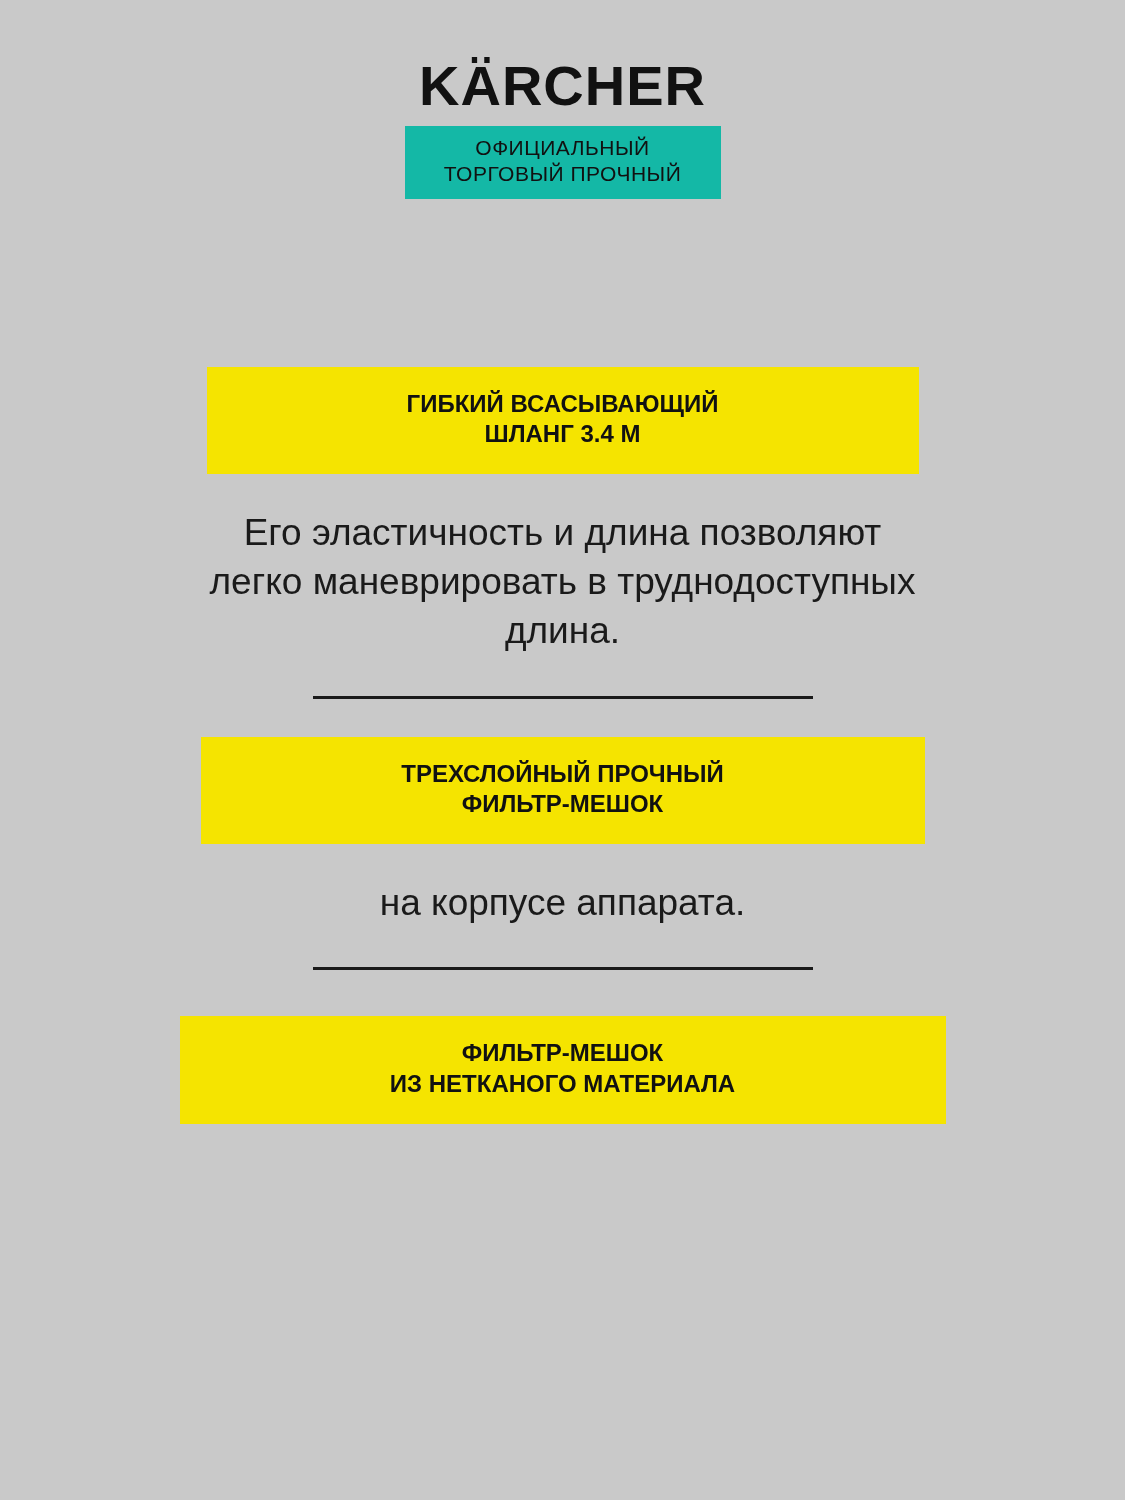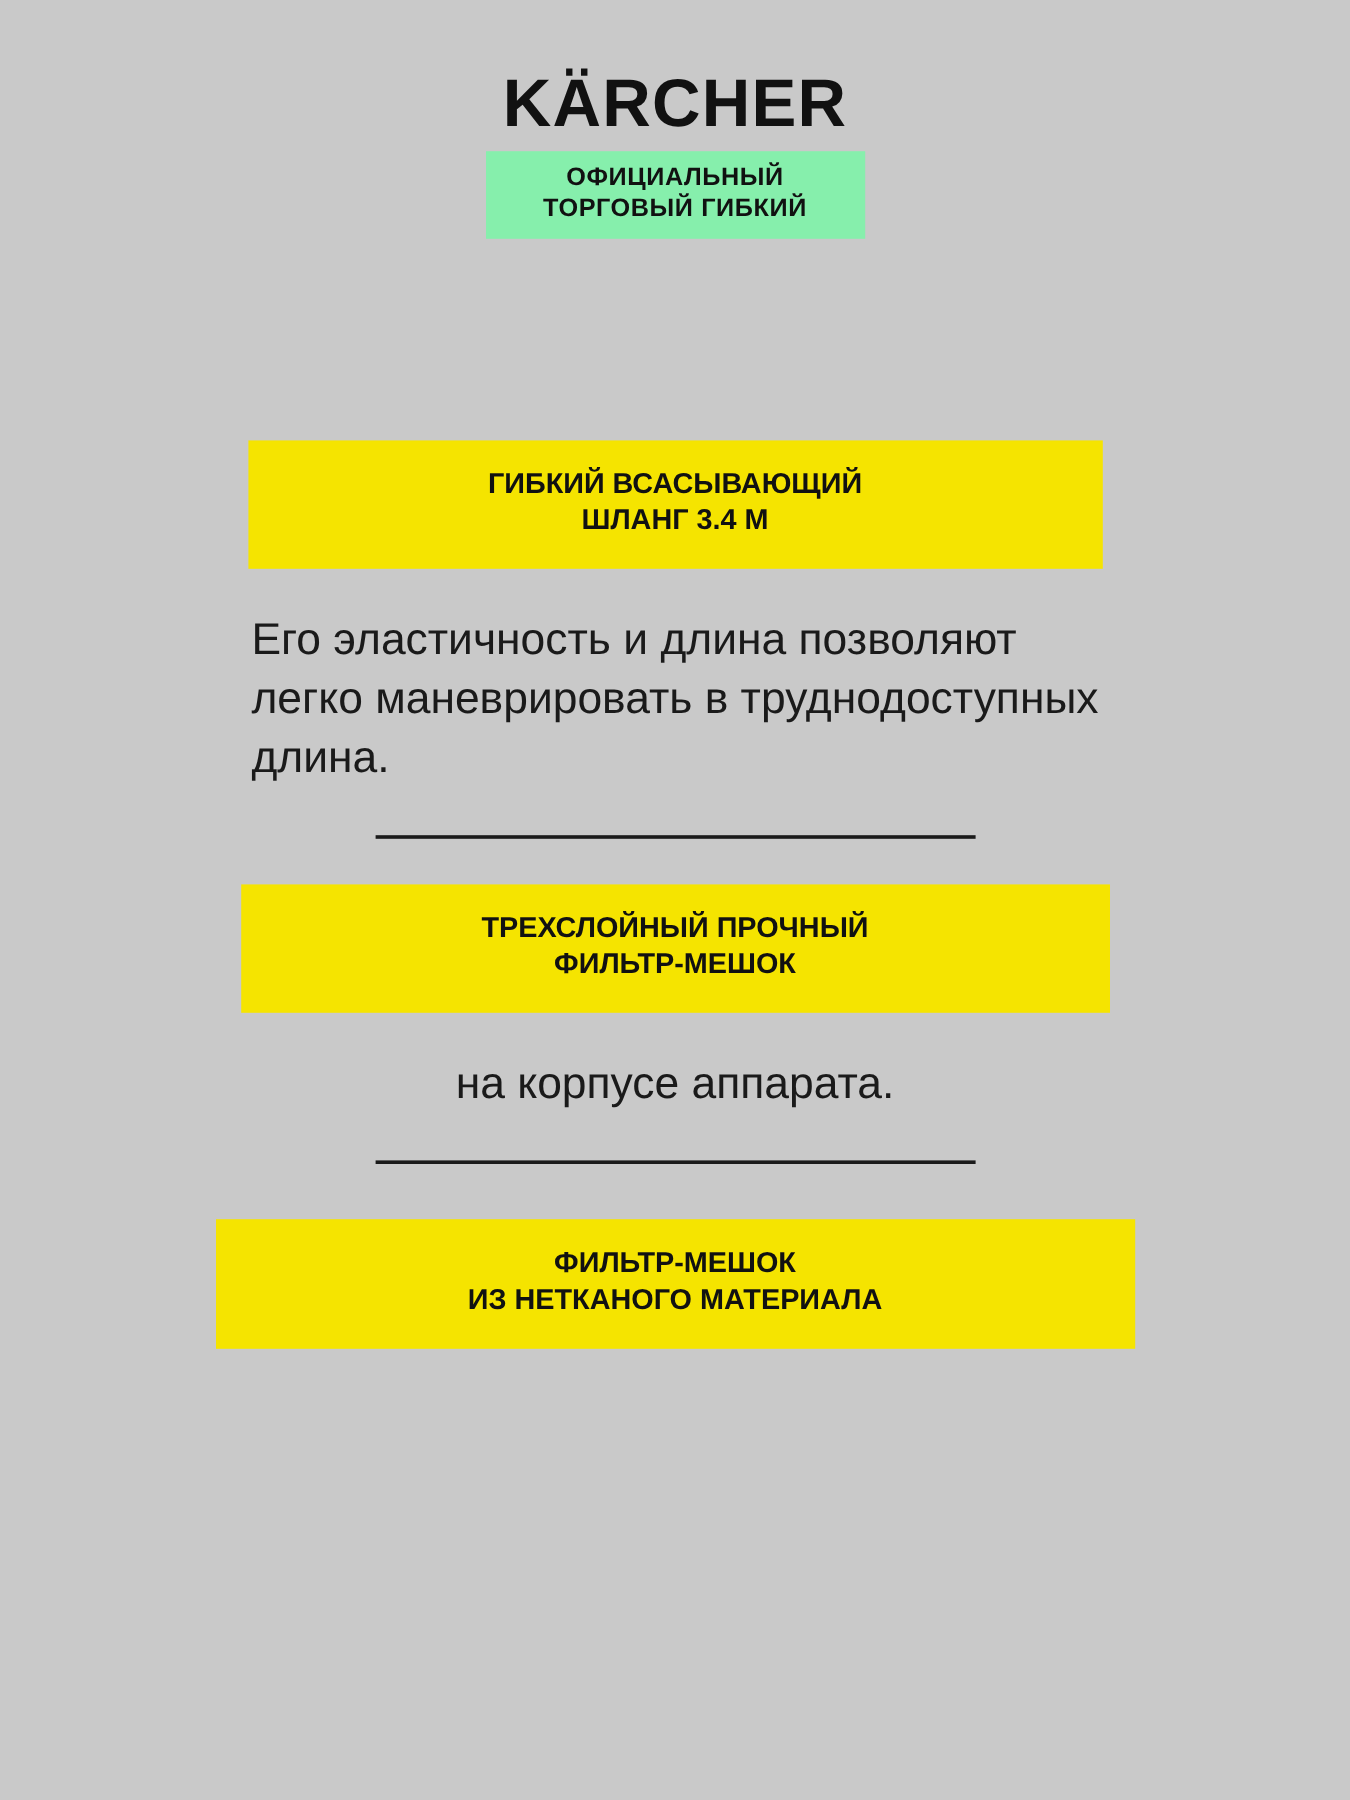--- a/index.html
+++ b/index.html
@@ -35,24 +35,24 @@
   .brand-wordmark {
     font-size: 56px;
     font-weight: bold;
     letter-spacing: 1px;
     color: #111111;
     line-height: 1;
     font-family: "Liberation Sans", sans-serif;
   }
   .brand-badge {
     margin-top: 12px;
-    background: #86efac;
+    background: #14b8a6;
     color: #111111;
     font-size: 21px;
-    font-weight: bold;
+    font-weight: normal;
     line-height: 1.25;
     text-align: center;
     padding: 9px 28px 11px 28px;
     letter-spacing: 0.5px;
     width: 316px;
     box-sizing: border-box;
   }
   .brand-badge span {
     display: block;
   }
@@ -88,20 +88,21 @@
   }
 
   .f1 .feature-title { width: 712px; }
   .f2 .feature-title { width: 724px; }
   .f3 .feature-title { width: 766px; }
 
   .feature-desc {
     margin-top: 34px;
     font-size: 37px;
     line-height: 1.33;
+    text-align: center;
     color: #1a1a1a;
     max-width: 950px;
   }
   .feature-desc span {
     display: block;
   }
 
   .divider {
     width: 500px;
     height: 3px;
@@ -116,21 +117,21 @@
 </style>
 </head>
 <body>
 
 <div class="page">
 
   <div class="brand">
     <div class="brand-wordmark">KÄRCHER</div>
     <div class="brand-badge">
       <span>ОФИЦИАЛЬНЫЙ</span>
-      <span>ТОРГОВЫЙ ГИБКИЙ</span>
+      <span>ТОРГОВЫЙ ПРОЧНЫЙ</span>
     </div>
   </div>
 
   <div class="features">
 
     <div class="feature f1">
       <div class="feature-title">
         <span>ГИБКИЙ ВСАСЫВАЮЩИЙ</span>
         <span>ШЛАНГ 3.4 М</span>
       </div>

